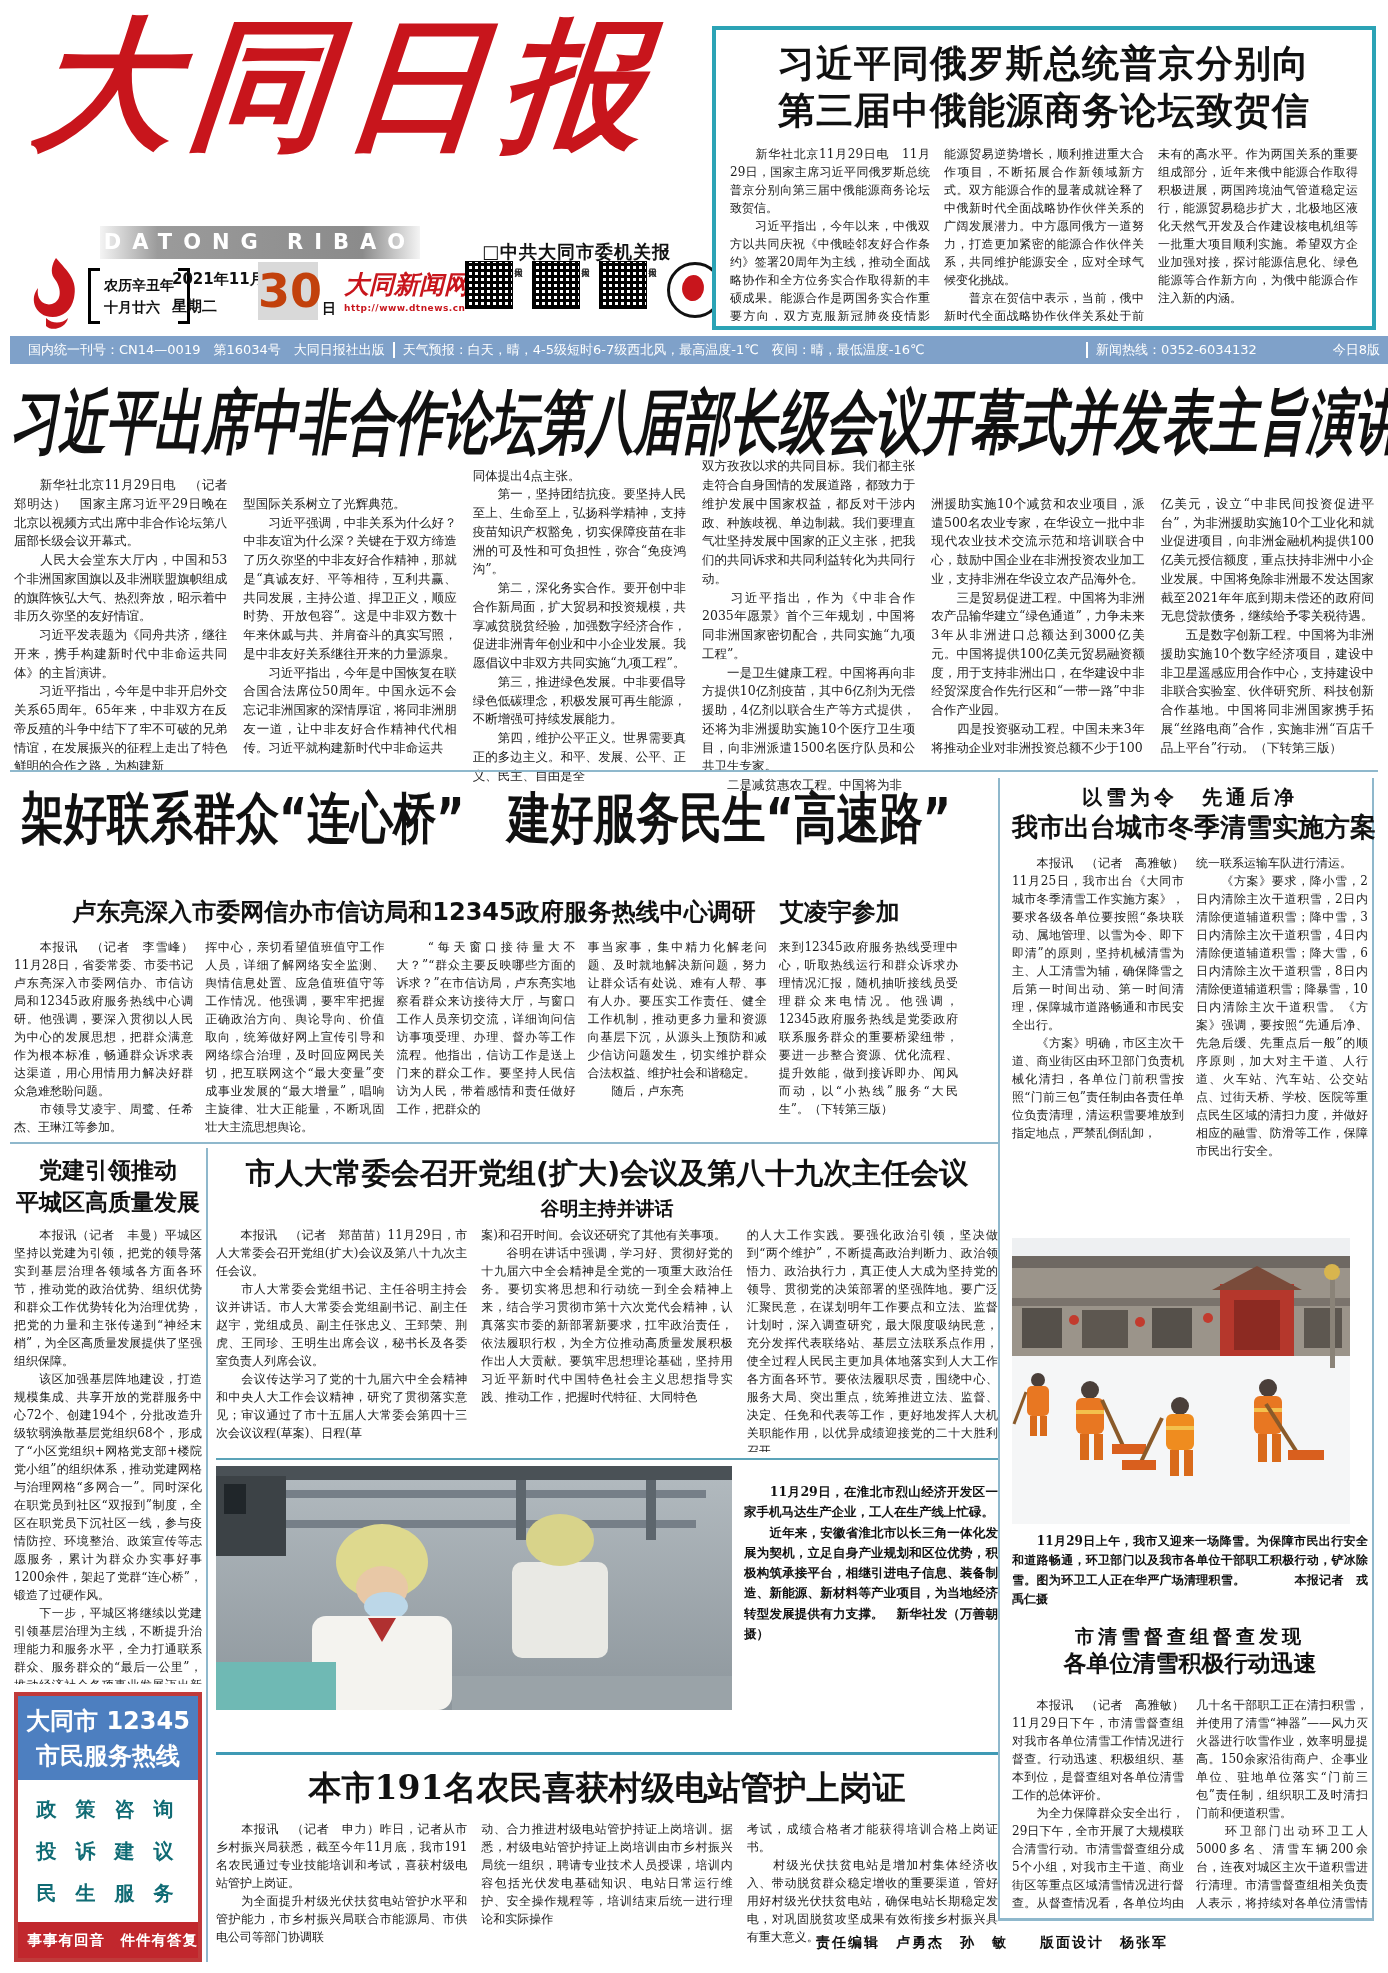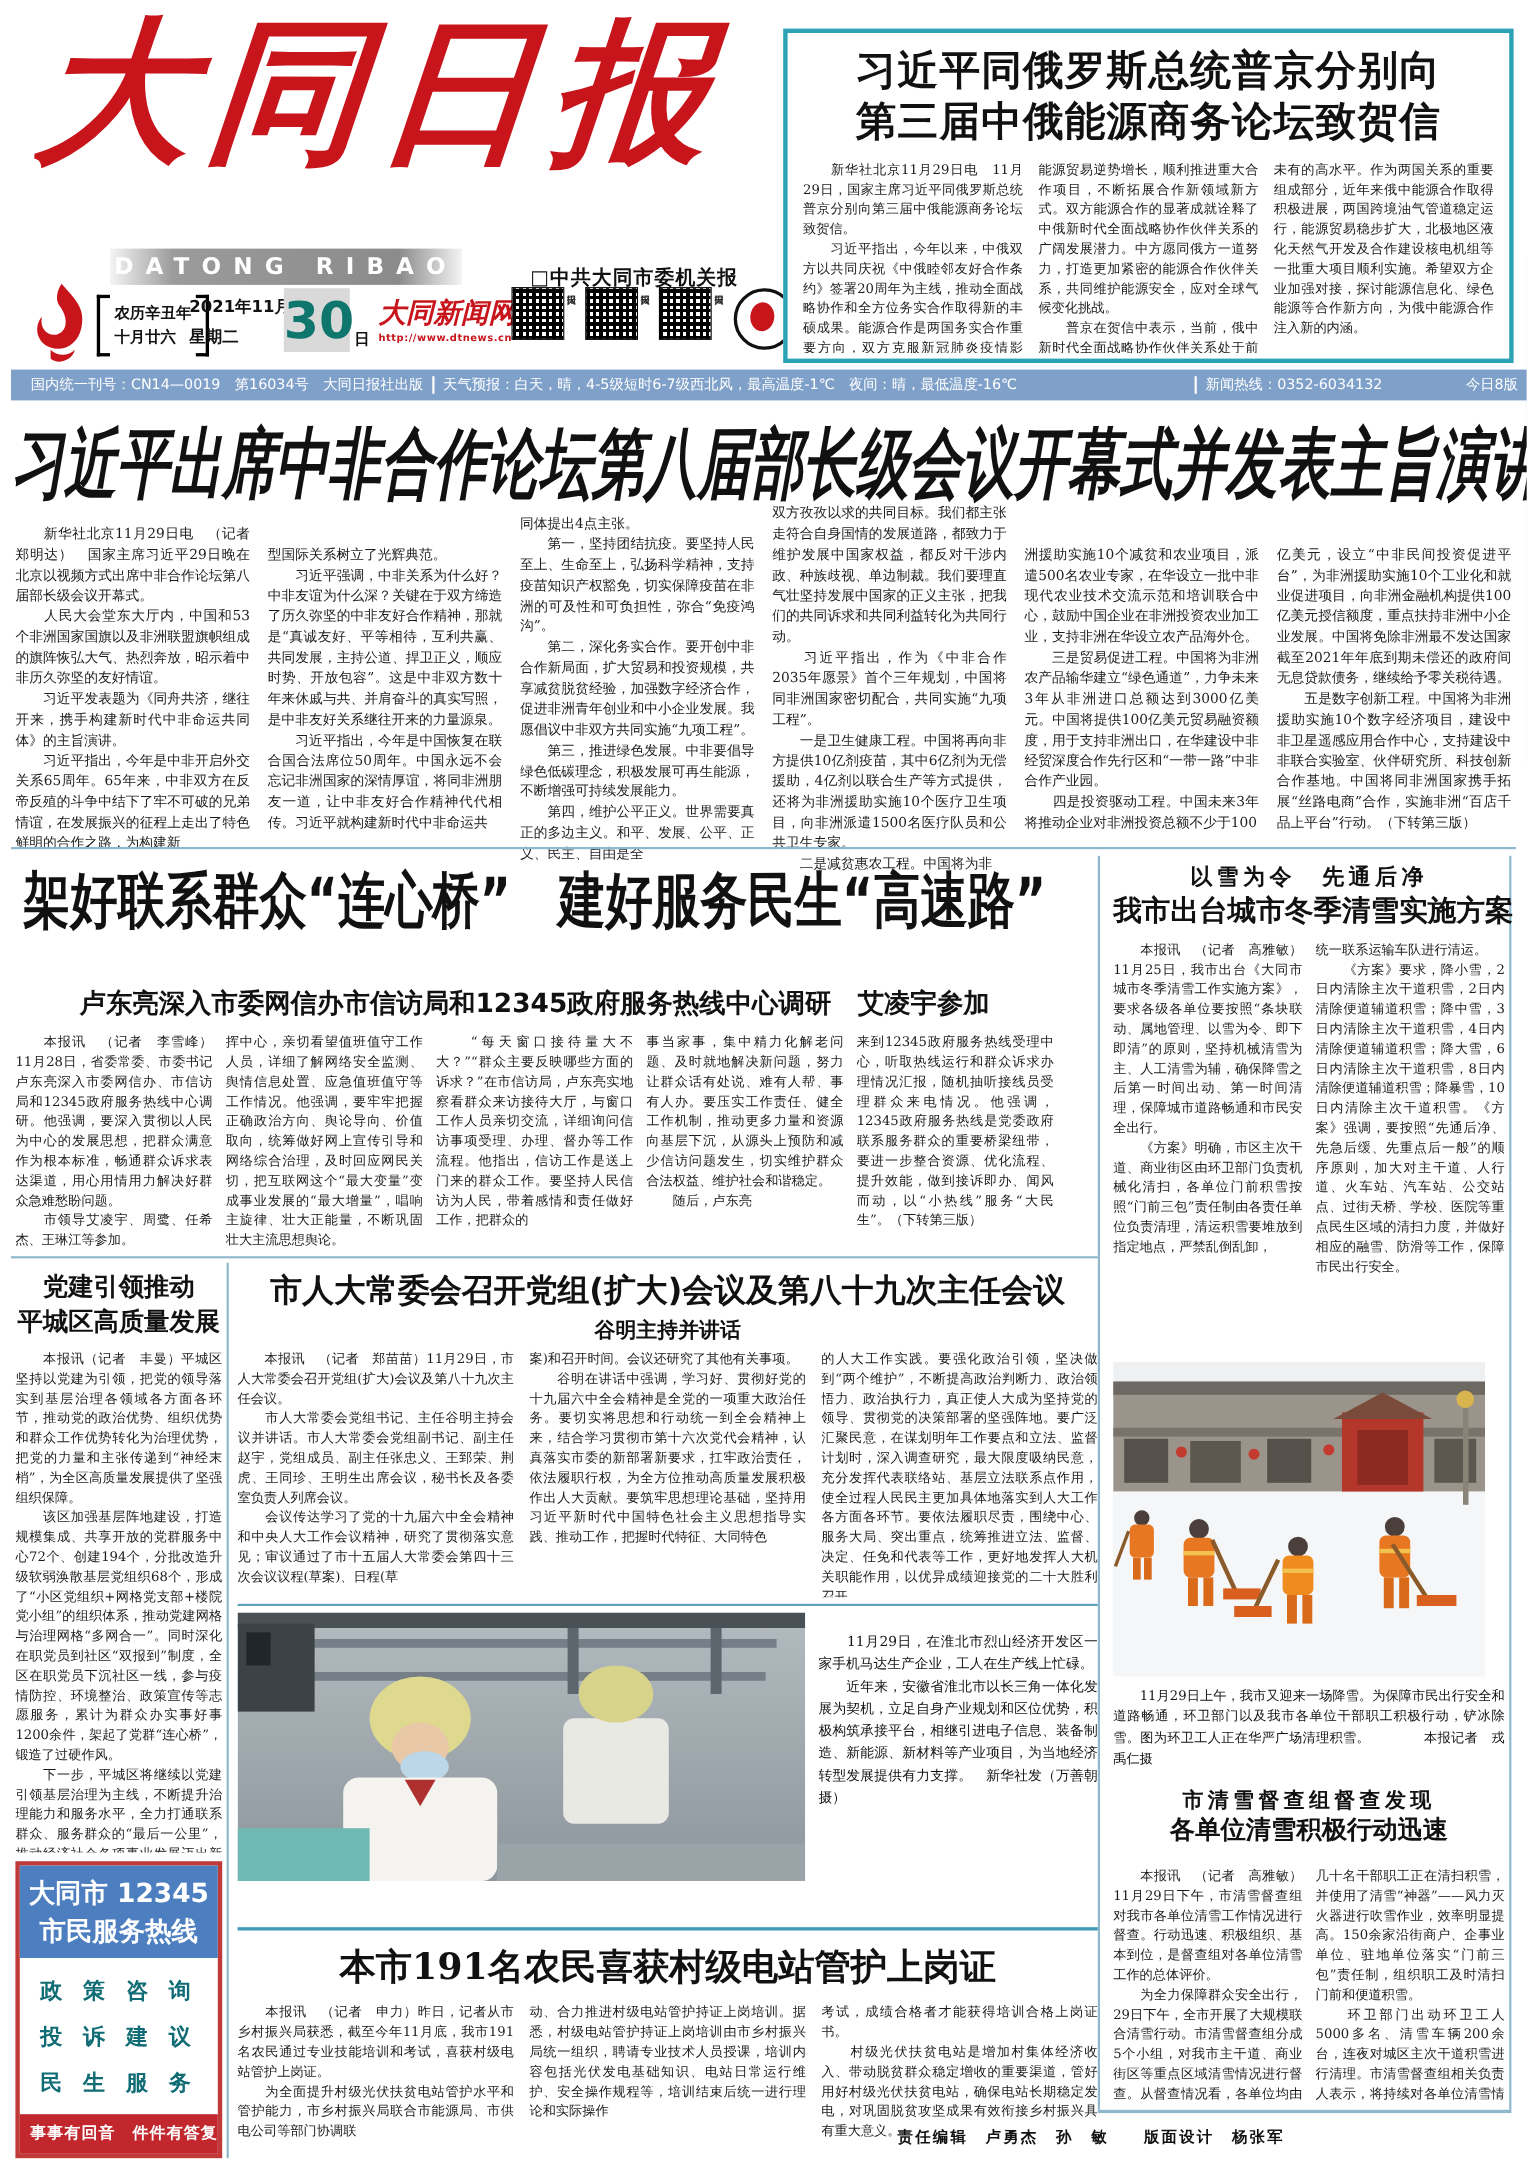--- a/index.html
+++ b/index.html
@@ -18,21 +18,21 @@
   .pinyin-bar{background:linear-gradient(90deg,#f4f4f4 0%,#9b9b9b 18%,#8b8b8b 82%,#f4f4f4 100%);
               color:#fff;font-weight:700;letter-spacing:11px;font-size:21px;text-align:center;line-height:33px;}
   .organ{font-size:18px;font-weight:700;letter-spacing:1px;white-space:nowrap;}
   .lunar{display:flex;align-items:stretch;height:56px;}
   .brk{width:9px;border-top:3px solid #000;border-bottom:3px solid #000;}
   .brk.l{border-left:3px solid #000;}
   .brk.r{border-right:3px solid #000;}
   .lunar-inner{font-size:14px;font-weight:700;line-height:1.6;padding:6px 4px 0 4px;white-space:pre;}
   .gdate{font-size:15px;font-weight:700;line-height:1.8;white-space:pre;}
   .daybox{width:60px;height:58px;background:#d9d9d9;text-align:center;}
-  .daybox span{font-size:46px;font-weight:700;color:#0f766e;line-height:58px;}
+  .daybox span{font-size:46px;font-weight:700;color:#c2410c;line-height:58px;}
   .dayunit{font-size:14px;font-weight:700;}
   .newsnet{color:#c8151c;white-space:nowrap;}
   .newsnet .b{font-size:25px;font-weight:900;font-style:italic;}
   .newsnet .u{display:block;font-size:9px;font-weight:700;margin-top:2px;letter-spacing:0.5px;}
   .qr{width:46px;height:46px;outline:1px solid #000;background:
       repeating-linear-gradient(0deg,#000 0 3px,transparent 3px 6px),
       repeating-linear-gradient(90deg,#000 0 3px,#fff 3px 6px);}
   .qrlabel{writing-mode:vertical-rl;font-size:8.5px;line-height:10px;margin-left:2px;color:#222;}
   .qritem{display:flex;align-items:flex-start;margin-right:9px;}
   .seal{width:50px;height:50px;border:3px solid #111;border-radius:50%;background:#fff;position:relative;}
@@ -57,21 +57,21 @@
   .sans-headline{font-weight:900;text-align:center;white-space:nowrap;}
   
   .hotline-box{border:4px solid #c03a3a;background:#fff;}
   .hotline-top{background:#4d7fc0;color:#fff;text-align:center;font-weight:900;
                font-size:24px;line-height:1.45;padding:8px 0 6px 0;}
   .hotline-items{text-align:center;color:#0f6b74;font-weight:900;font-size:20px;
                  letter-spacing:6px;line-height:2.1;padding-top:8px;font-family:"DejaVu Serif",serif;}
   .hotline-bottom{background:#c1272d;color:#fff;text-align:right;font-weight:700;
                   font-size:14.5px;line-height:36px;letter-spacing:1px;}
   .caption{font-family:"DejaVu Serif",serif;font-size:12px;line-height:1.62;text-align:justify;
-           white-space:pre-wrap;overflow:hidden;}
+           white-space:pre-wrap;overflow:hidden;font-weight:bold;}
   .footerline{font-size:14px;font-weight:700;text-align:center;letter-spacing:2px;}
 </style>
 </head>
 <body>
 
 <div class="page">
 
   <div class="abs masthead-title" style="left:34px;top:10px;">大同日报</div>
   <div class="abs pinyin-bar" style="left:100px;top:226px;width:320px;height:33px;">DATONG RIBAO</div>
   <div class="abs organ" style="left:482px;top:240px;">□中共大同市委机关报</div>

